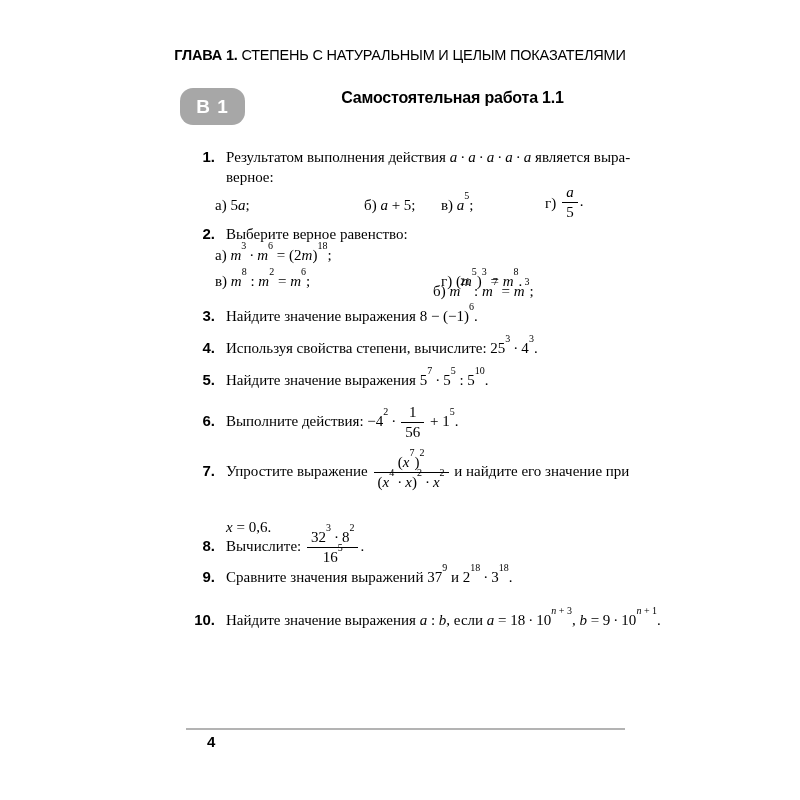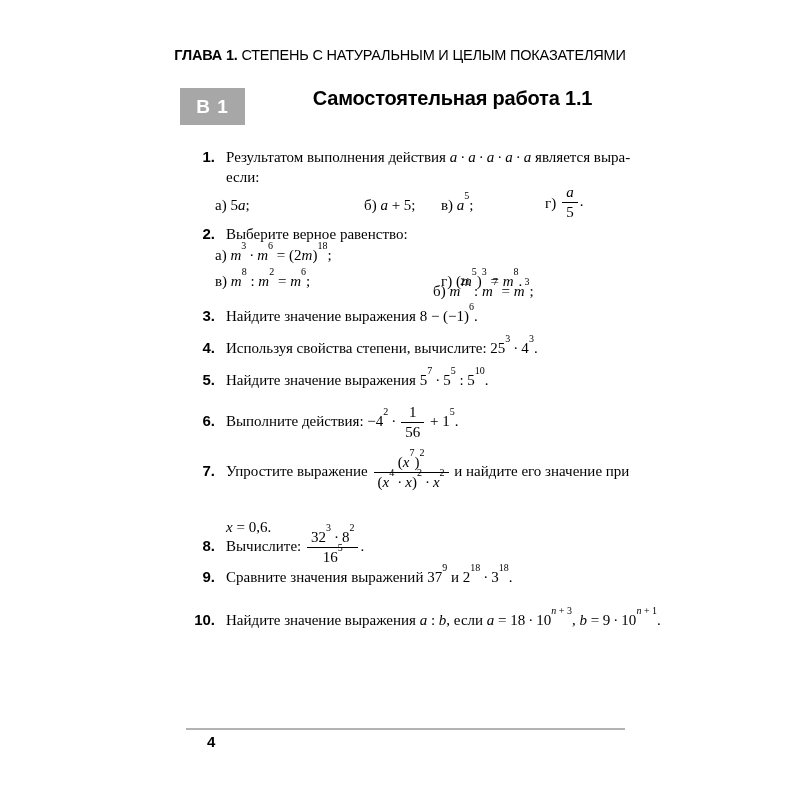--- a/index.html
+++ b/index.html
@@ -12,24 +12,25 @@
     font-family:"Liberation Sans",sans-serif;font-size:14.5px;letter-spacing:-0.2px;
     white-space:nowrap;
   }
   .chapter-header .bold{font-weight:bold;}
   .variant-row{position:absolute;top:88px;left:180px;width:480px;height:38px;}
   .variant-box{
     position:absolute;left:0;top:0;width:65px;height:37px;
     display:flex;align-items:center;justify-content:center;
     font-family:"Liberation Sans",sans-serif;font-weight:bold;font-size:19px;
     letter-spacing:1px;
+    border-radius:13px;
   }
   .work-title{
     position:absolute;left:65px;top:1px;width:415px;text-align:center;
-    font-family:"Liberation Sans",sans-serif;font-weight:bold;font-size:20px;
+    font-family:"Liberation Sans",sans-serif;font-weight:bold;font-size:16px;
     line-height:18px;letter-spacing:-0.2px;white-space:nowrap;
   }
   .content{position:absolute;left:183px;top:0;width:460px;height:800px;}
   .problem{position:absolute;left:0;display:flex;align-items:flex-start;white-space:nowrap;}
   .pnum{
     flex:none;width:32px;text-align:right;
     font-family:"Liberation Sans",sans-serif;font-weight:bold;font-size:15px;
     line-height:20px;
   }
   .pbody{margin-left:11px;font-size:15px;line-height:20px;}
@@ -57,21 +58,21 @@
   <div class="variant-box" id="variant-box" style="background: rgb(167, 167, 167); color: rgb(255, 255, 255);">В 1</div>
   <div class="work-title">
     <div>Самостоятельная работа 1.1</div>
   </div>
 </div>
 
 <div class="content">
 
   <div class="problem" style="top:147px;width:455px;">
     <div class="pnum">1.</div>
-    <div class="pbody"><span>Результатом выполнения действия </span><span class="it">a</span><span> · </span><span class="it">a</span><span> · </span><span class="it">a</span><span> · </span><span class="it">a</span><span> · </span><span class="it">a</span><span> является выра-</span><br><span>если:</span></div>
+    <div class="pbody"><span>Результатом выполнения действия </span><span class="it">a</span><span> · </span><span class="it">a</span><span> · </span><span class="it">a</span><span> · </span><span class="it">a</span><span> · </span><span class="it">a</span><span> является выра-</span><br><span>верное:</span></div>
   </div>
 
   <div class="optrow-item" style="top:195px;left:32px;">
     <span>а)</span>
     <span><span>5</span><span class="it">a</span><span>;</span></span>
   </div>
   <div class="optrow-item" style="top:195px;left:145px;margin-left:36px;">
     <span>б)</span>
     <span><span class="it">a</span><span> + 5;</span></span>
   </div>

